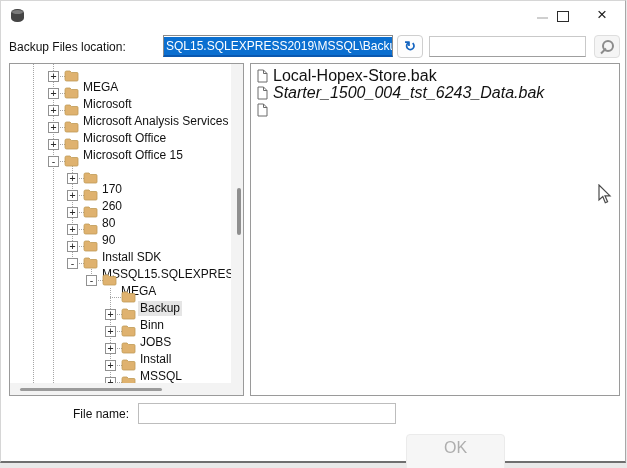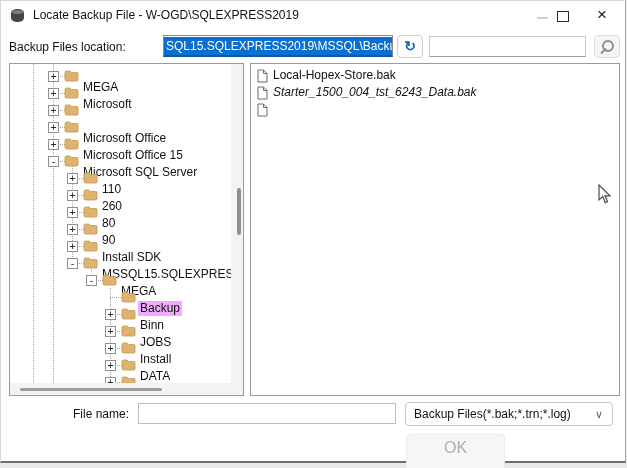--- a/index.html
+++ b/index.html
@@ -38,33 +38,33 @@
   .vl-l1{left:43px;top:0;height:321px;}
   .vl-l2{left:62px;top:100px;height:99px;}
   .vl-l3{left:81px;top:202px;height:14px;}
   .vl-l4{left:100px;top:224px;height:97px;}
   .trow{position:absolute;left:0;width:100%;height:17px;font-size:12px;color:#111;}
   .stub{position:absolute;top:8px;height:0;border-top:1px dotted #a6a6a6;}
   .toggle{position:absolute;top:3px;width:9px;height:9px;box-sizing:content-box;border:1px solid #919191;background:#fff;
     color:#2b2b2b;font:10px/9px "DejaVu Sans Mono",monospace;text-align:center;}
   .folder{position:absolute;top:2px;width:15px;height:12px;}
   .tlabel{position:absolute;top:12px;line-height:15px;white-space:nowrap;padding:0 2px;}
-  .tlabel.selected{background:#f0abfc;}
+  .tlabel.selected{background:#e5e5e5;}
   .lvl1 .toggle{left:38px}.lvl1 .stub{left:50px;width:5px}.lvl1 .folder{left:54px}.lvl1 .tlabel{left:71px}
   .lvl2 .toggle{left:57px}.lvl2 .stub{left:69px;width:5px}.lvl2 .folder{left:73px}.lvl2 .tlabel{left:90px}
   .lvl3 .toggle{left:76px}.lvl3 .stub{left:88px;width:5px}.lvl3 .folder{left:92px}.lvl3 .tlabel{left:109px}
   .lvl4 .toggle{left:95px}.lvl4 .stub{left:107px;width:5px}.lvl4 .folder{left:111px}.lvl4 .tlabel{left:128px}
   .leaf .stub{left:100px;width:11px}
   
   .vtrack{position:absolute;right:0;top:0;width:12px;height:100%;background:#f3f3f3;z-index:5;}
   .vthumb{position:absolute;left:6px;top:124px;width:4px;height:47px;background:#8f8f8f;border-radius:2px;}
   .htrack{position:absolute;left:0;bottom:0;height:12px;width:223px;background:#f3f3f3;z-index:5;}
   .hthumb{position:absolute;left:10px;top:5px;width:142px;height:3px;background:#9b9b9b;border-radius:2px;}
   
-  .frow{position:absolute;left:0;width:100%;height:17px;font-size:12px;color:#111;}
+  .frow{position:absolute;left:0;width:100%;height:17px;font-size:16px;color:#111;}
   .doc{position:absolute;left:6px;top:2px;width:11px;height:14px;}
   .flabel{position:absolute;left:22px;top:1px;line-height:15px;white-space:nowrap;}
   
   .fname-label{position:absolute;left:60px;top:406px;width:68px;text-align:right;font-size:12px;color:#111;}
   .fname-input{position:absolute;left:137px;top:402px;width:258px;height:21px;box-sizing:border-box;
     border:1px solid #bdbdbd;background:#fff;font-size:12px;padding:0 4px;outline:none;}
   .filter-select{position:absolute;left:404px;top:401px;width:208px;height:24px;box-sizing:border-box;
     border:1px solid #c6c6c6;border-radius:4px;background:#fff;font-size:12px;color:#111;line-height:22px;padding-left:8px;}
   .chevron{position:absolute;right:9px;top:0;color:#5f5f5f;font-size:11px;line-height:22px;}
   .btn{position:absolute;box-sizing:border-box;height:43px;border-radius:4px;font-size:16px;text-align:center;line-height:25px;}
@@ -74,21 +74,20 @@
   .cursor{position:absolute;left:598px;top:184px;z-index:20;}
 </style>
 </head>
 <body>
 
 <div id="screen">
   <div class="window">
 
     <div class="titlebar">
       <span class="db-icon"></span>
-      <span class="title-text">Locate Backup File - W-OGD\SQLEXPRESS2019</span>
       <span class="btn-min"></span>
       <span class="btn-max"></span>
       <span class="btn-close">×</span>
     </div>
 
     <span class="loc-label">Backup Files location:</span>
     <div class="loc-field">
       <span class="loc-sel">SQL15.SQLEXPRESS2019\MSSQL\Backup</span>
     </div>
     <div class="icon-btn refresh-btn">
@@ -127,20 +126,21 @@
     <span class="tlabel">Microsoft</span>
   </div>
           <div class="trow lvl1" style="top: 38px;">
     <span class="stub"></span>
     <span class="toggle">+</span>
     <span class="folder">
       <svg width="15" height="12" viewBox="0 0 15 12">
         <path d="M1 2.5 Q1 1 2.5 1 L6 1 L7.5 2.5 L13 2.5 Q14 2.5 14 3.5 L14 10 Q14 11 13 11 L2.5 11 Q1 11 1 9.5 Z" fill="#dfb26f" stroke="#bf9a55" stroke-width="0.8"></path>
       </svg>
     </span>
+    <span class="tlabel">Microsoft Analysis Services</span>
   </div>
           <div class="trow lvl1" style="top: 55px;">
     <span class="stub"></span>
     <span class="toggle">+</span>
     <span class="folder">
       <svg width="15" height="12" viewBox="0 0 15 12">
         <path d="M1 2.5 Q1 1 2.5 1 L6 1 L7.5 2.5 L13 2.5 Q14 2.5 14 3.5 L14 10 Q14 11 13 11 L2.5 11 Q1 11 1 9.5 Z" fill="#dfb26f" stroke="#bf9a55" stroke-width="0.8"></path>
       </svg>
     </span>
     <span class="tlabel">Microsoft Office</span>
@@ -156,31 +156,30 @@
     <span class="tlabel">Microsoft Office 15</span>
   </div>
           <div class="trow lvl1" style="top: 89px;">
     <span class="stub"></span>
     <span class="toggle">-</span>
     <span class="folder">
       <svg width="15" height="12" viewBox="0 0 15 12">
         <path d="M1 2.5 Q1 1 2.5 1 L6 1 L7.5 2.5 L13 2.5 Q14 2.5 14 3.5 L14 10 Q14 11 13 11 L2.5 11 Q1 11 1 9.5 Z" fill="#dfb26f" stroke="#bf9a55" stroke-width="0.8"></path>
       </svg>
     </span>
-    <span class="tlabel">Microsoft SQL Server</span>
   </div>
           <div class="trow lvl2" style="top: 106px;">
     <span class="stub"></span>
     <span class="toggle">+</span>
     <span class="folder">
       <svg width="15" height="12" viewBox="0 0 15 12">
         <path d="M1 2.5 Q1 1 2.5 1 L6 1 L7.5 2.5 L13 2.5 Q14 2.5 14 3.5 L14 10 Q14 11 13 11 L2.5 11 Q1 11 1 9.5 Z" fill="#dfb26f" stroke="#bf9a55" stroke-width="0.8"></path>
       </svg>
     </span>
-    <span class="tlabel">110</span>
+    <span class="tlabel">170</span>
   </div>
           <div class="trow lvl2" style="top: 123px;">
     <span class="stub"></span>
     <span class="toggle">+</span>
     <span class="folder">
       <svg width="15" height="12" viewBox="0 0 15 12">
         <path d="M1 2.5 Q1 1 2.5 1 L6 1 L7.5 2.5 L13 2.5 Q14 2.5 14 3.5 L14 10 Q14 11 13 11 L2.5 11 Q1 11 1 9.5 Z" fill="#dfb26f" stroke="#bf9a55" stroke-width="0.8"></path>
       </svg>
     </span>
     <span class="tlabel">260</span>
@@ -276,21 +275,21 @@
     <span class="tlabel">Install</span>
   </div>
           <div class="trow lvl4" style="top: 293px;">
     <span class="stub"></span>
     <span class="toggle">+</span>
     <span class="folder">
       <svg width="15" height="12" viewBox="0 0 15 12">
         <path d="M1 2.5 Q1 1 2.5 1 L6 1 L7.5 2.5 L13 2.5 Q14 2.5 14 3.5 L14 10 Q14 11 13 11 L2.5 11 Q1 11 1 9.5 Z" fill="#dfb26f" stroke="#bf9a55" stroke-width="0.8"></path>
       </svg>
     </span>
-    <span class="tlabel">DATA</span>
+    <span class="tlabel">MSSQL</span>
   </div>
           <div class="trow lvl4" style="top: 310px;">
     <span class="stub"></span>
     <span class="toggle">+</span>
     <span class="folder">
       <svg width="15" height="12" viewBox="0 0 15 12">
         <path d="M1 2.5 Q1 1 2.5 1 L6 1 L7.5 2.5 L13 2.5 Q14 2.5 14 3.5 L14 10 Q14 11 13 11 L2.5 11 Q1 11 1 9.5 Z" fill="#dfb26f" stroke="#bf9a55" stroke-width="0.8"></path>
       </svg>
     </span>
     <span class="tlabel">Log</span>
@@ -340,24 +339,20 @@
         <path d="M1 1 L6.5 1 L10 4.5 L10 13 L1 13 Z" fill="#ffffff" stroke="#6b6b6b"></path>
         <path d="M6.5 1 L6.5 4.5 L10 4.5" fill="none" stroke="#6b6b6b"></path>
       </svg>
     </span>
   </div>
         </div>
     </div>
 
     <span class="fname-label">File name:</span>
     <input class="fname-input" value="" style="">
-    <div class="filter-select">
-      <span>Backup Files(*.bak;*.trn;*.log)</span>
-      <span class="chevron">∨</span>
-    </div>
     <div class="btn btn-ok">OK</div>
   </div>
 
   <span class="cursor">
     <svg width="14" height="21" viewBox="0 0 14 21">
       <path d="M1 1 L1 16 L4.8 12.6 L7.3 18.8 L9.6 17.8 L7 11.8 L12 11.8 Z" fill="#ffffff" stroke="#4a4a4a" stroke-width="1.2"></path>
     </svg>
   </span>
 </div>
 

